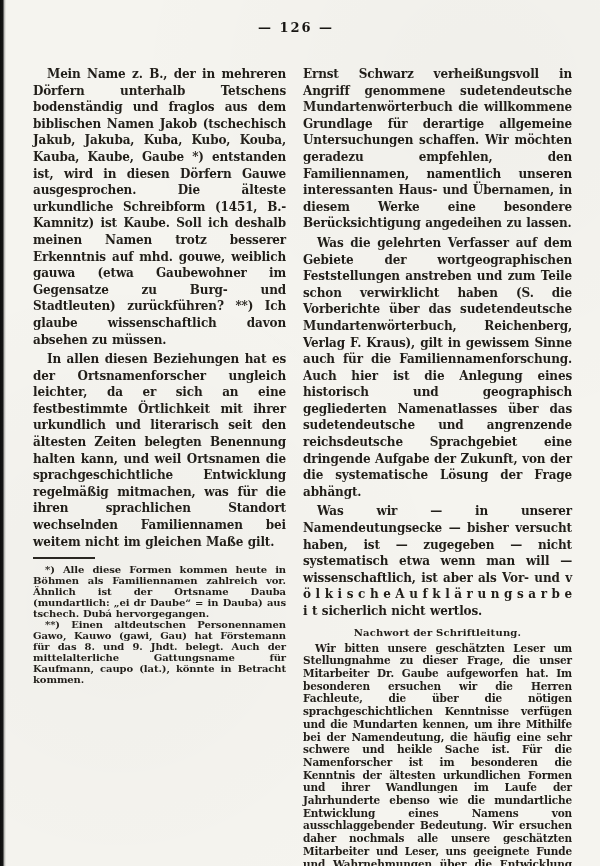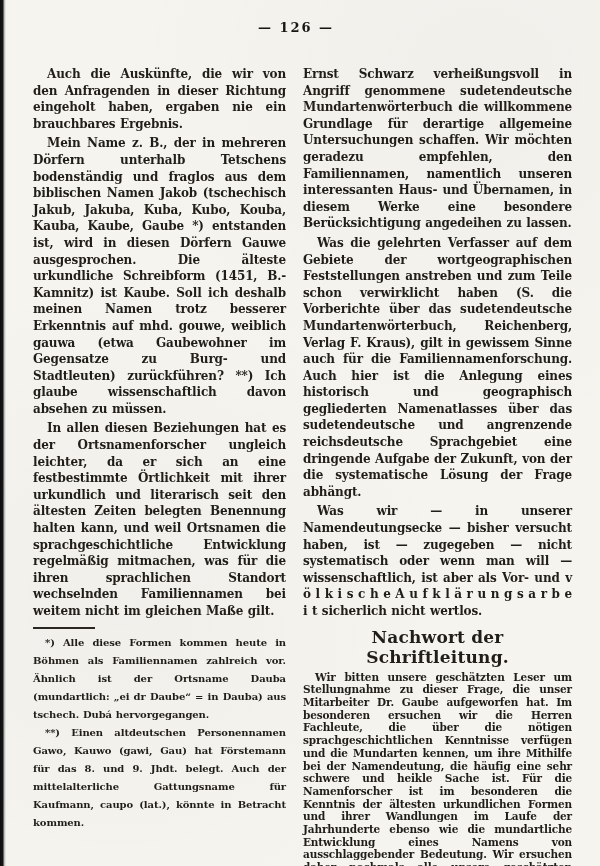--- a/index.html
+++ b/index.html
@@ -36,30 +36,30 @@
     word-spacing:0.5px;
   }
   p.indent{text-indent:14px;}
   .fn-rule{
     width:62px;height:0;
     border-top:2px solid #2a2722;
     margin:7px 0 5px 0;
   }
   .footnotes p{
     margin:0;
-    font-size:10px;line-height:18px;
+    font-size:10px;line-height:11px;
     font-weight:bold;
     text-align:justify;
     text-indent:12px;
     letter-spacing:-0.1px;
   }
   .afterword-heading{
     margin:7px 0 4px 0;
     text-align:center;
-    font-size:17px;font-weight:bold;
+    font-size:10px;font-weight:bold;
     letter-spacing:0.2px;
   }
   .afterword p{
     margin:0;
     font-size:10.5px;line-height:12.7px;
     font-weight:bold;
     text-align:justify;
     text-indent:12px;
     letter-spacing:-0.15px;
   }
@@ -67,36 +67,35 @@
 </head>
 <body>
 
 <div class="page">
 
   <div class="edge-bar"></div>
 
   <div class="pagenum">— 126 —</div>
 
   <div class="col col-left body-text">
-    <p class="indent">Auch die Auskünfte, die wir von den Anfragenden in dieser Richtung eingeholt haben, ergaben nie ein brauchbares Ergebnis.</p>
     <p class="indent">Mein Name z. B., der in mehreren Dörfern unterhalb Tetschens bodenständig und fraglos aus dem biblischen Namen Jakob (tschechisch Jakub, Jakuba, Kuba, Kubo, Kouba, Kauba, Kaube, Gaube *) entstanden ist, wird in diesen Dörfern Gauwe ausgesprochen. Die älteste urkundliche Schreibform (1451, B.-Kamnitz) ist Kaube. Soll ich deshalb meinen Namen trotz besserer Erkenntnis auf mhd. gouwe, weiblich gauwa (etwa Gaubewohner im Gegensatze zu Burg- und Stadtleuten) zurückführen? **) Ich glaube wissenschaftlich davon absehen zu müssen.</p>
     <p class="indent">In allen diesen Beziehungen hat es der Ortsnamenforscher ungleich leichter, da er sich an eine festbestimmte Örtlichkeit mit ihrer urkundlich und literarisch seit den ältesten Zeiten belegten Benennung halten kann, und weil Ortsnamen die sprachgeschichtliche Entwicklung regelmäßig mitmachen, was für die ihren sprachlichen Standort wechselnden Familiennamen bei weitem nicht im gleichen Maße gilt.</p>
 
     <div class="fn-rule"></div>
 
     <div class="footnotes">
       <p>*) Alle diese Formen kommen heute in Böhmen als Familiennamen zahlreich vor. Ähnlich ist der Ortsname Dauba (mundartlich: „ei dr Daube“ = in Dauba) aus tschech. Dubá hervorgegangen.</p>
       <p>**) Einen altdeutschen Personennamen Gawo, Kauwo (gawi, Gau) hat Förstemann für das 8. und 9. Jhdt. belegt. Auch der mittelalterliche Gattungsname für Kaufmann, caupo (lat.), könnte in Betracht kommen.</p>
     </div>
   </div>
 
   <div class="col col-right body-text">
     <p>Ernst Schwarz verheißungsvoll in Angriff genommene sudetendeutsche Mundartenwörterbuch die willkommene Grundlage für derartige allgemeine Untersuchungen schaffen. Wir möchten geradezu empfehlen, den Familiennamen, namentlich unseren interessanten Haus- und Übernamen, in diesem Werke eine besondere Berücksichtigung angedeihen zu lassen.</p>
     <p class="indent">Was die gelehrten Verfasser auf dem Gebiete der wortgeographischen Feststellungen anstreben und zum Teile schon verwirklicht haben (S. die Vorberichte über das sudetendeutsche Mundartenwörterbuch, Reichenberg, Verlag F. Kraus), gilt in gewissem Sinne auch für die Familiennamenforschung. Auch hier ist die Anlegung eines historisch und geographisch gegliederten Namenatlasses über das sudetendeutsche und angrenzende reichsdeutsche Sprachgebiet eine dringende Aufgabe der Zukunft, von der die systematische Lösung der Frage abhängt.</p>
-    <p class="indent">Was wir — in unserer Namendeutungsecke — bisher versucht haben, ist — zugegeben — nicht systematisch oder wenn man will — wissenschaftlich, ist aber als Vor- und v ö l k i s c h e  A u f k l ä r u n g s a r b e i t  sicherlich nicht wertlos.</p>
+    <p class="indent">Was wir — in unserer Namendeutungsecke — bisher versucht haben, ist — zugegeben — nicht systematisch etwa wenn man will — wissenschaftlich, ist aber als Vor- und v ö l k i s c h e  A u f k l ä r u n g s a r b e i t  sicherlich nicht wertlos.</p>
 
     <div class="afterword-heading">Nachwort der Schriftleitung.</div>
 
     <div class="afterword">
       <p>Wir bitten unsere geschätzten Leser um Stellungnahme zu dieser Frage, die unser Mitarbeiter Dr. Gaube aufgeworfen hat. Im besonderen ersuchen wir die Herren Fachleute, die über die nötigen sprachgeschichtlichen Kenntnisse verfügen und die Mundarten kennen, um ihre Mithilfe bei der Namendeutung, die häufig eine sehr schwere und heikle Sache ist. Für die Namenforscher ist im besonderen die Kenntnis der ältesten urkundlichen Formen und ihrer Wandlungen im Laufe der Jahrhunderte ebenso wie die mundartliche Entwicklung eines Namens von ausschlaggebender Bedeutung. Wir ersuchen daher nochmals alle unsere geschätzten Mitarbeiter und Leser, uns geeignete Funde und Wahrnehmungen über die Entwicklung von Familiennamen mitzuteilen, die wir gern veröffentlichen wollen.</p>
     </div>
 
   </div>
 
 </div>

